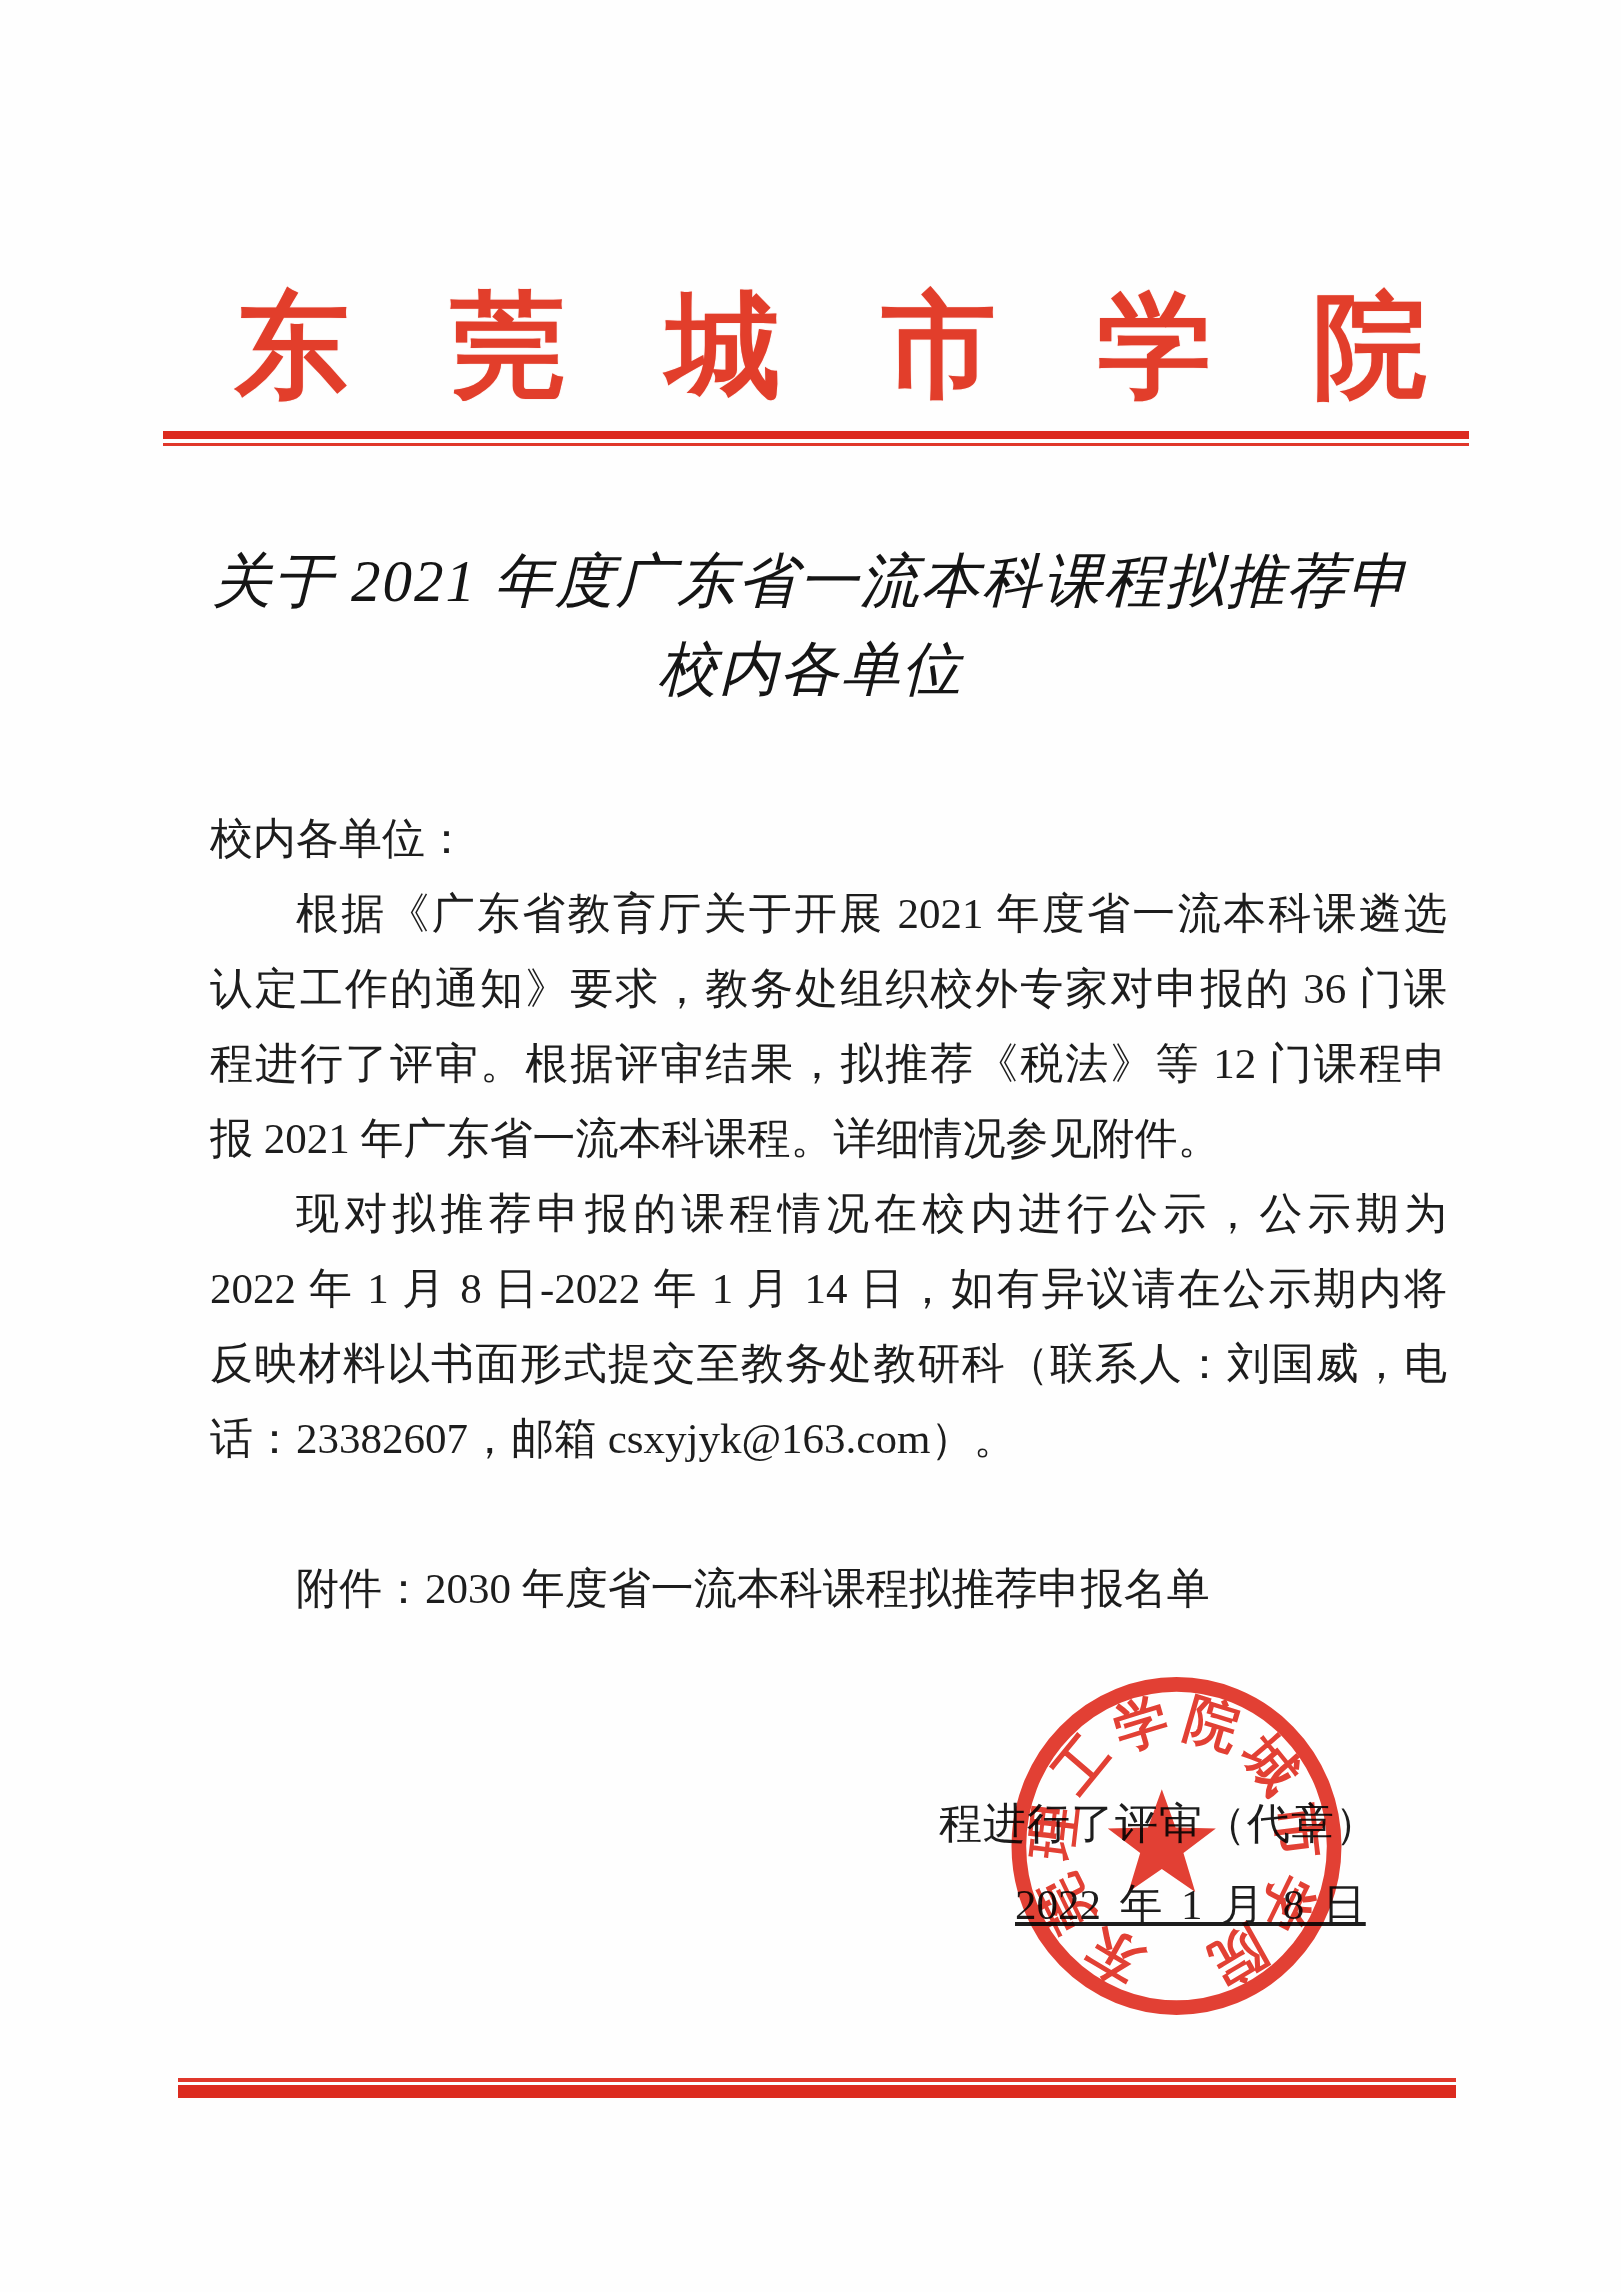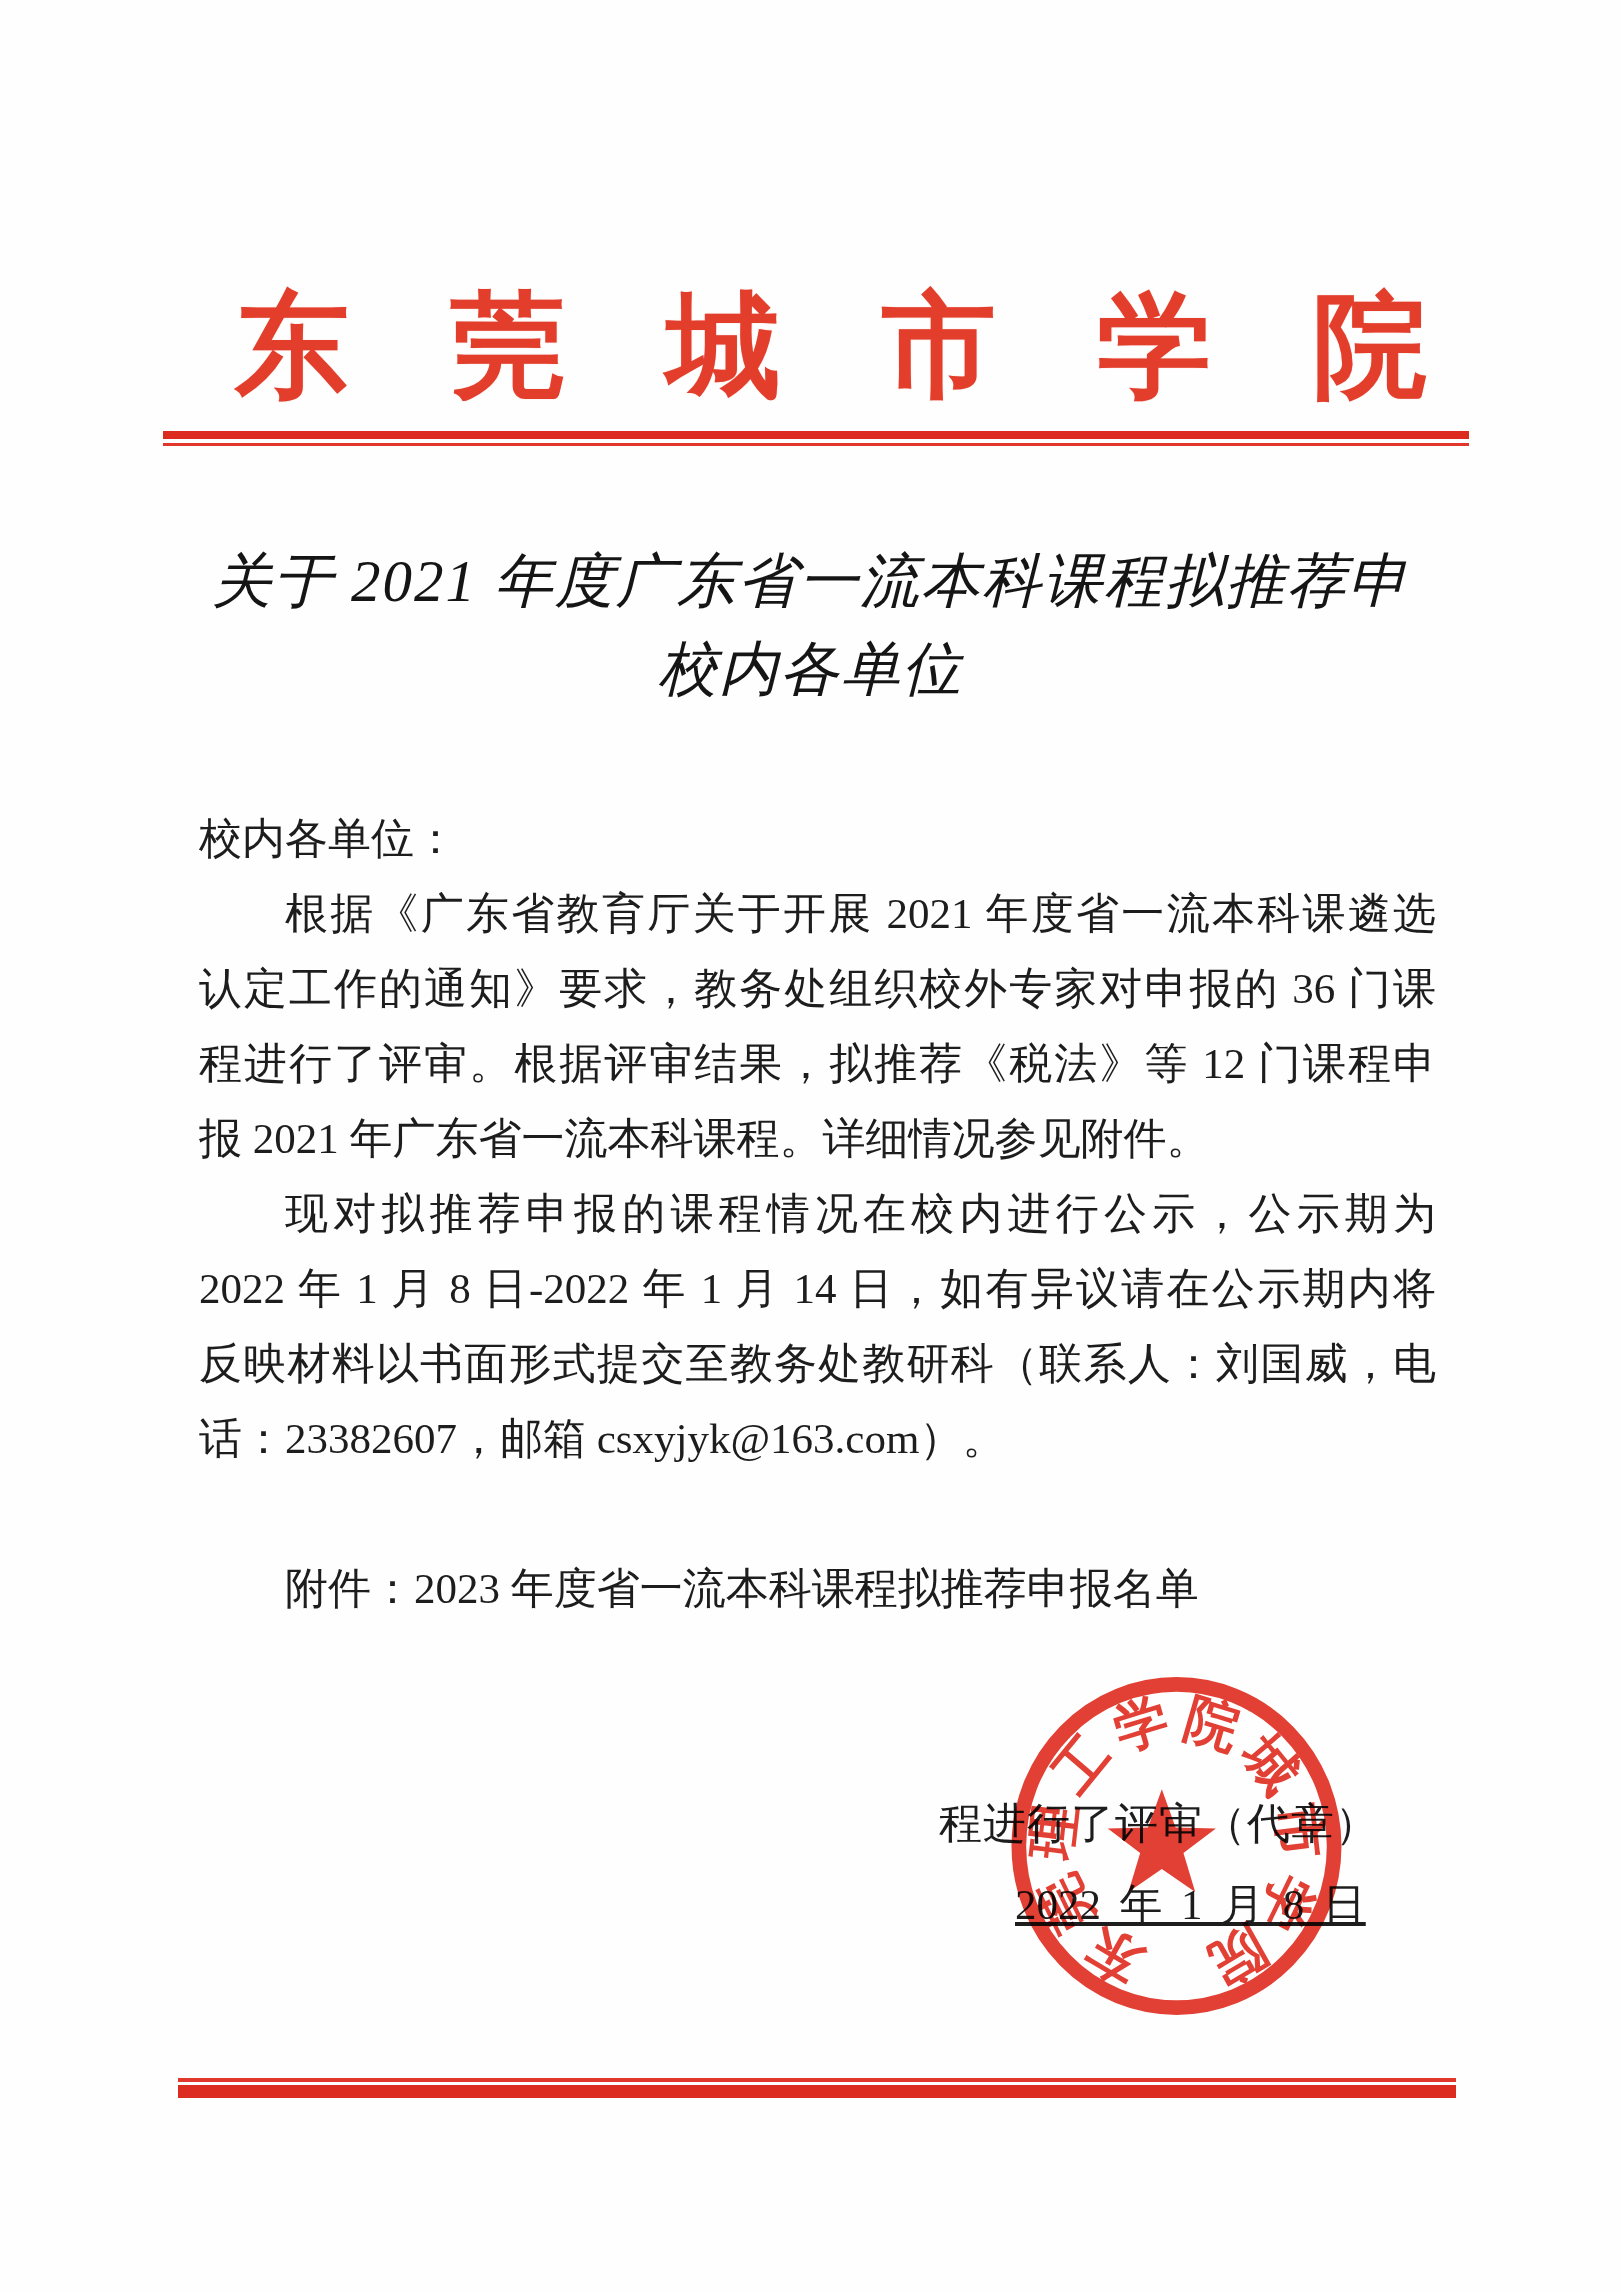--- a/index.html
+++ b/index.html
@@ -26,21 +26,21 @@
   .doc-title {
     position:absolute; left:0; top:537px; width:1621px;
     text-align:center; color:#151515;
     font-size:59px; line-height:88px; letter-spacing:2px;
     font-weight:500;
     font-style:italic;
   }
 
   
   .body-text {
-    position:absolute; left:199px; top:801px; width:1237px;
+    position:absolute; left:210px; top:801px; width:1237px;
     color:#1d1d1d; font-size:43px;
   }
   .bline { height:75px; line-height:75px; white-space:normal; }
   .bline.indent { text-indent:86px; }
   .bline.fill { text-align:justify; text-align-last:justify; }
 
   
   .sig-org  { position:absolute; left:939px;  top:1802px; color:#1d1d1d; font-size:43px; line-height:43px; letter-spacing:1px; }
   .sig-date { position:absolute; left:1015px; top:1883px; color:#1d1d1d; font-size:43px; line-height:43px; word-spacing:7.8px;text-decoration:underline; }
 
@@ -83,21 +83,21 @@
     <div class="bline">校内各单位：</div>
       <div class="bline indent fill">根据《广东省教育厅关于开展 2021 年度省一流本科课遴选</div>
       <div class="bline fill">认定工作的通知》要求，教务处组织校外专家对申报的 36 门课</div>
       <div class="bline fill">程进行了评审。根据评审结果，拟推荐《税法》等 12 门课程申</div>
       <div class="bline">报 2021 年广东省一流本科课程。详细情况参见附件。</div>
       <div class="bline indent fill">现对拟推荐申报的课程情况在校内进行公示，公示期为</div>
       <div class="bline fill">2022 年 1 月 8 日-2022 年 1 月 14 日，如有异议请在公示期内将</div>
       <div class="bline fill">反映材料以书面形式提交至教务处教研科（联系人：刘国威，电</div>
       <div class="bline">话：23382607，邮箱 csxyjyk@163.com）。</div>
       <div class="bline"></div>
-      <div class="bline indent">附件：2023 年度省一流本科课程拟推荐申报名单</div>
+      <div class="bline indent">附件：2030 年度省一流本科课程拟推荐申报名单</div>
   </div>
 
   <div class="sig-org">程进行了评审（代章）</div>
   <div class="sig-date">2022 年 1 月 8 日</div>
 
   <svg class="seal" viewBox="-172 -192 344 384" xmlns="http://www.w3.org/2000/svg">
     <ellipse cx="0" cy="0" rx="161" ry="165" fill="none" stroke="#e02517" stroke-width="15"></ellipse>
     <polygon fill="#e02517" transform="translate(-15,0)" points="0,-58 14.1,-18.8 55.2,-17.9 22.1,7.1 34.1,47 0,23.4 -34.1,47 -22.1,7.1 -55.2,-17.9 -14.1,-18.8"></polygon>
     <g id="seal-ring-text" transform="scale(1,1.03)">
         <text class="seal-char" text-anchor="middle" dominant-baseline="central" transform="rotate(-150) translate(0,-126)">东</text>

